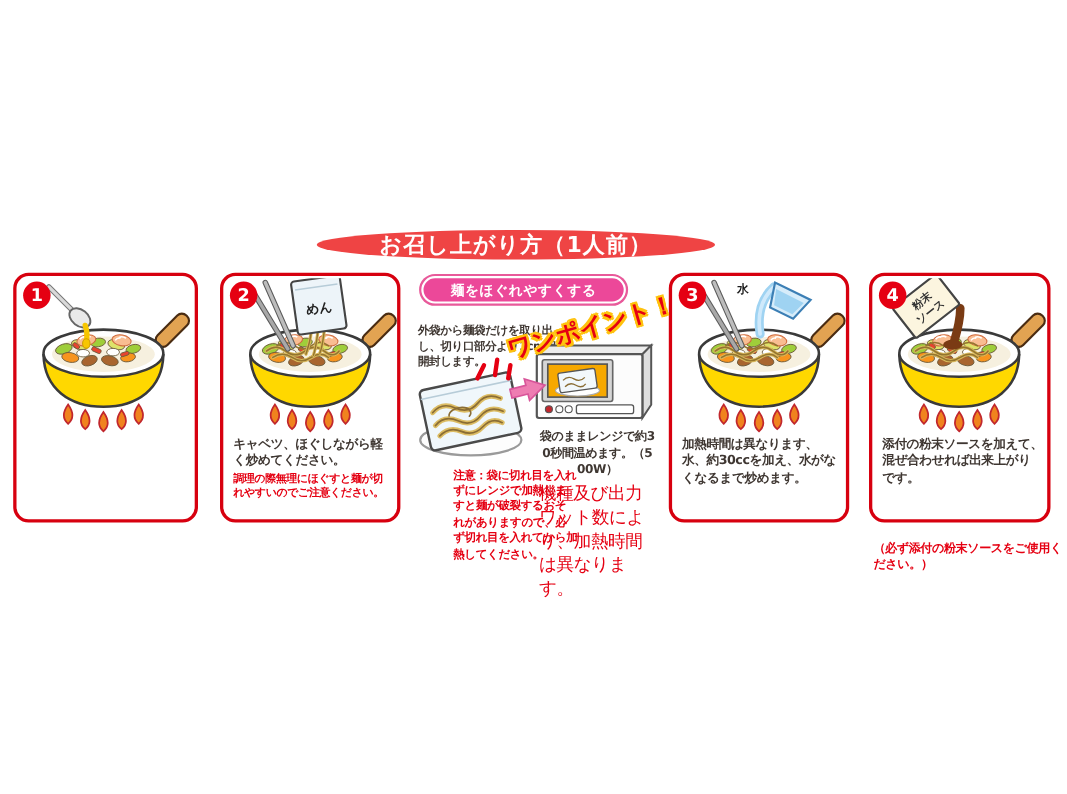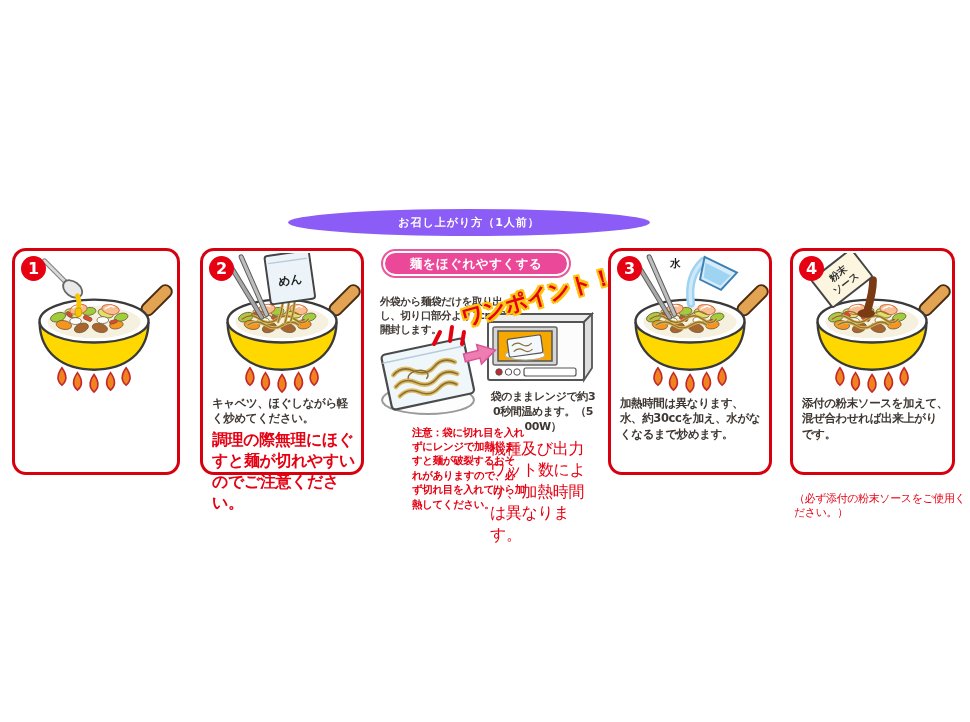--- a/index.html
+++ b/index.html
@@ -1,40 +1,40 @@
 <!DOCTYPE html>
 <html><head>
 <meta charset="utf-8">
 <style>
   html,body{margin:0;padding:0;background:#ffffff;}
   .page{position:relative;width:970px;height:722px;background:#ffffff;overflow:hidden;
         font-family:"DejaVu Sans",sans-serif;}
 
   
   .banner{position:absolute;left:288px;top:209px;width:362px;height:27px;
-          background:#8b5cf6;border-radius:50%;color:#fff;text-align:center;
-          font-size:11px;font-weight:bold;line-height:27px;letter-spacing:1px;}
+          background:#ef4444;border-radius:50%;color:#fff;text-align:center;
+          font-size:20px;font-weight:bold;line-height:27px;letter-spacing:1px;}
 
   
   .panel{position:absolute;background:#fff;border:3px solid #d7000f;border-radius:14px;}
   .p1{left:12px;top:248px;width:162px;height:221px;}
   .p2{left:200px;top:248px;width:158px;height:221px;}
   .p3{left:608px;top:248px;width:158px;height:221px;}
   .p4{left:790px;top:248px;width:159px;height:221px;}
   .num{position:absolute;left:6px;top:5px;width:25px;height:25px;background:#e50012;
        border-radius:50%;color:#fff;font-weight:bold;font-size:16px;line-height:25px;
        text-align:center;z-index:3;}
   .illus{position:absolute;left:2px;top:2px;width:156px;height:142px;}
   .txt{position:absolute;left:9px;right:4px;top:145px;font-size:11.5px;font-weight:bold;
        color:#3f3732;line-height:1.33;letter-spacing:-0.4px;word-break:break-all;}
-  .note{color:#e50012;font-size:16px;font-weight:bold;line-height:1.32;margin:2px 0 0 0;
+  .note{color:#e50012;font-size:10px;font-weight:bold;line-height:1.32;margin:2px 0 0 0;
         letter-spacing:-0.4px;word-break:break-all;}
   .main{margin:0;}
   .footnote{position:absolute;left:794px;top:481px;width:176px;color:#e50012;
-            font-size:11px;font-weight:normal;line-height:1.3;letter-spacing:-0.4px;
+            font-size:11px;font-weight:bold;line-height:1.3;letter-spacing:-0.4px;
             word-break:break-all;}
 
   
   .onepoint{position:absolute;left:378px;top:248px;width:218px;height:266px;}
   .op-header{position:absolute;left:5px;top:3px;width:182px;height:21px;background:#ec4899;
              border:2px solid #ffffff;box-shadow:0 0 0 2px #e8599a;border-radius:13px;
              color:#fff;font-size:12.5px;font-weight:bold;text-align:center;line-height:21px;
              letter-spacing:0.5px;}
   .op-intro{position:absolute;left:2px;top:35px;width:138px;font-size:10.5px;font-weight:bold;
             color:#3f3732;line-height:1.35;letter-spacing:-0.4px;word-break:break-all;}

